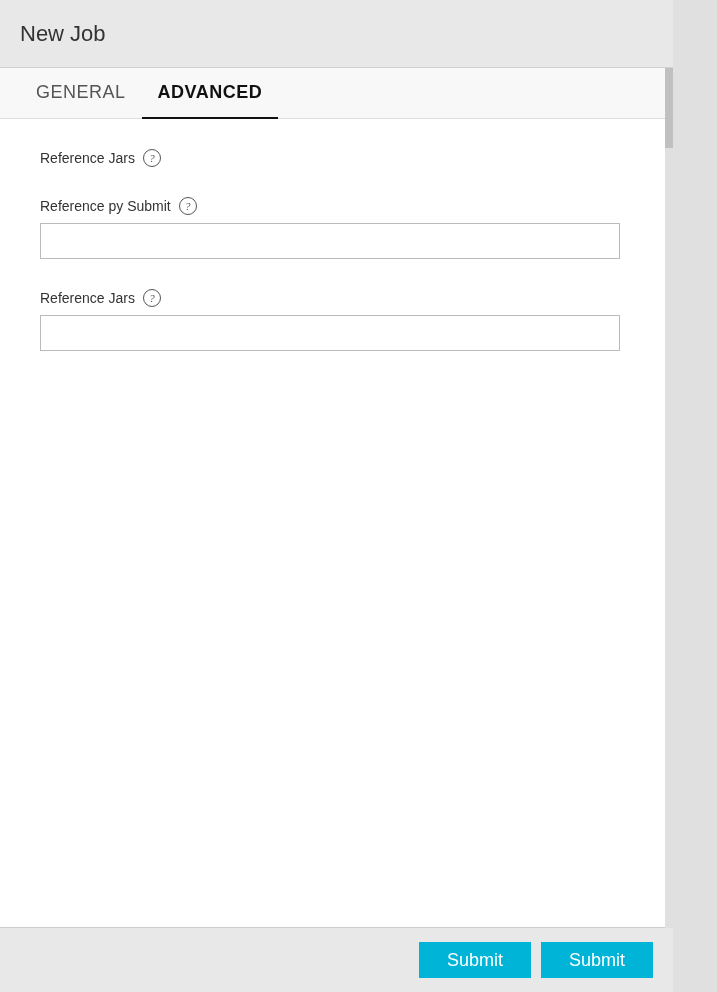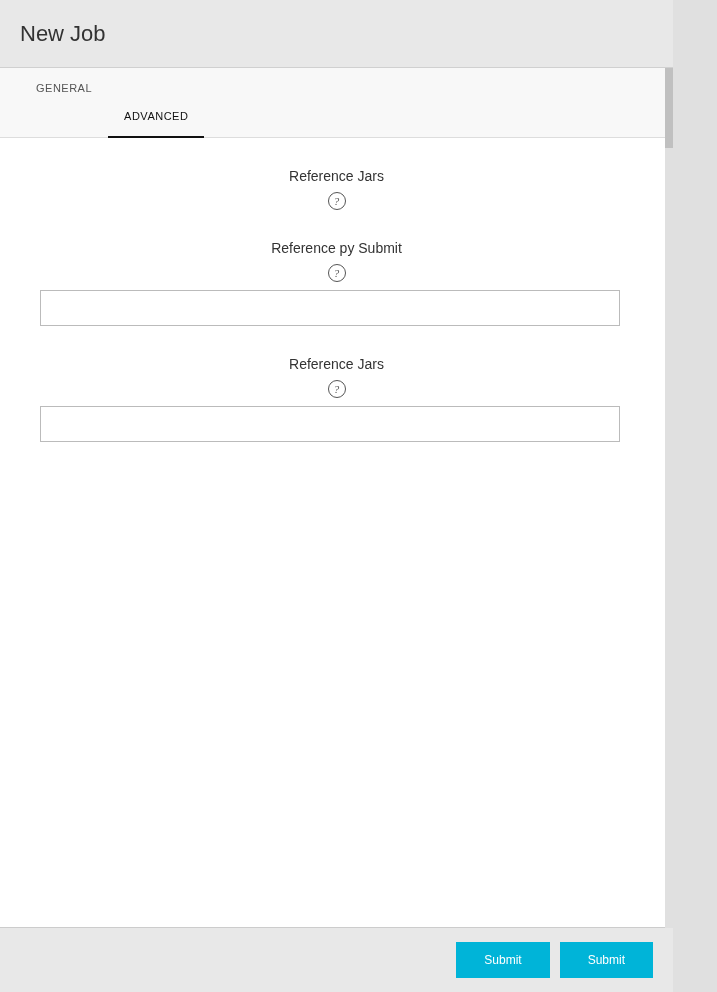--- a/index.html
+++ b/index.html
@@ -43,56 +43,54 @@
 
     .tabs-bar {
       display: flex;
       background: #f8f8f8;
       border-bottom: 1px solid #ddd;
       padding: 0 20px;
     }
 
     .tab {
       padding: 14px 16px;
-      font-size: 11px;
+      font-size: 18px;
       font-weight: 400;
       color: #555;
       cursor: pointer;
       text-transform: uppercase;
       letter-spacing: 0.5px;
       border-bottom: 2px solid transparent;
       margin-bottom: -1px;
     }
 
     .tab.active {
-      font-weight: 400;
+      font-weight: 700;
       color: #111;
       border-bottom: 2px solid #111;
-      margin-top: 28px;
     }
 
     .content-area {
       flex: 1;
       background: #ffffff;
       padding: 30px 40px;
       overflow-y: auto;
     }
 
     .field-group {
       margin-bottom: 30px;
     }
 
     .field-label {
       font-size: 14px;
       color: #333;
       margin-bottom: 8px;
       display: flex;
       align-items: center;
       gap: 8px;
-      flex-direction: column;
     }
 
     .help-icon {
       display: inline-flex;
       align-items: center;
       justify-content: center;
       width: 18px;
       height: 18px;
       border: 1.5px solid #555;
       border-radius: 50%;
@@ -122,21 +120,21 @@
       justify-content: flex-end;
       gap: 10px;
       border-top: 1px solid #ccc;
       min-height: 64px;
       align-items: center;
     }
 
     .btn {
       height: 36px;
       padding: 0 28px;
-      font-size: 12px;
+      font-size: 18px;
       cursor: pointer;
       border: none;
       font-weight: 400;
     }
 
     .btn-submit {
       background: #00b4d8;
       color: #fff;
     }
 

